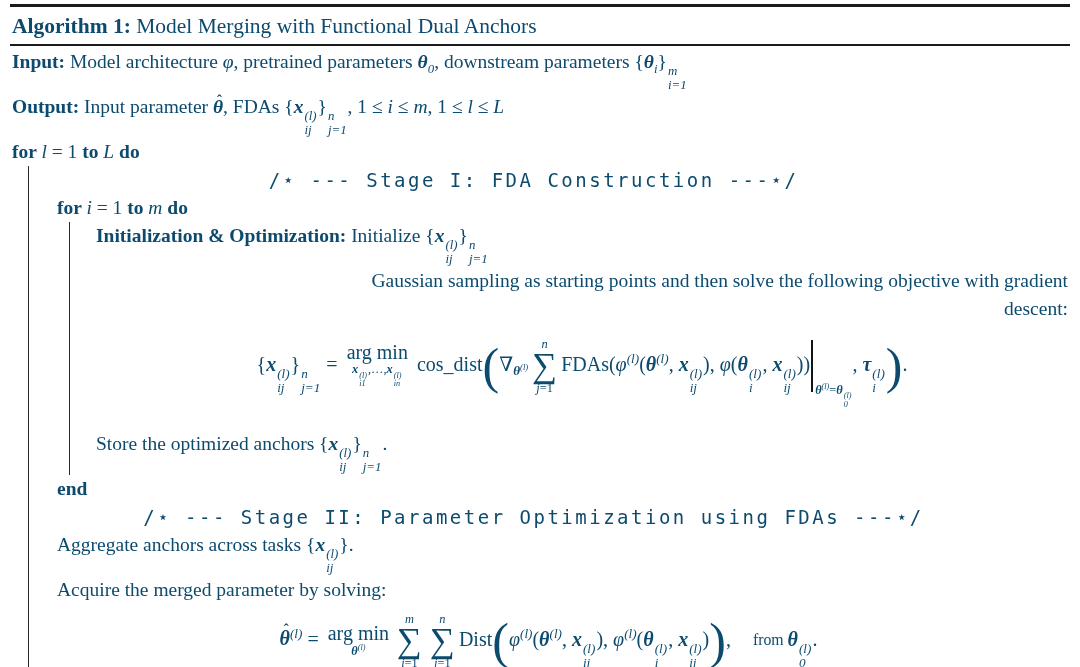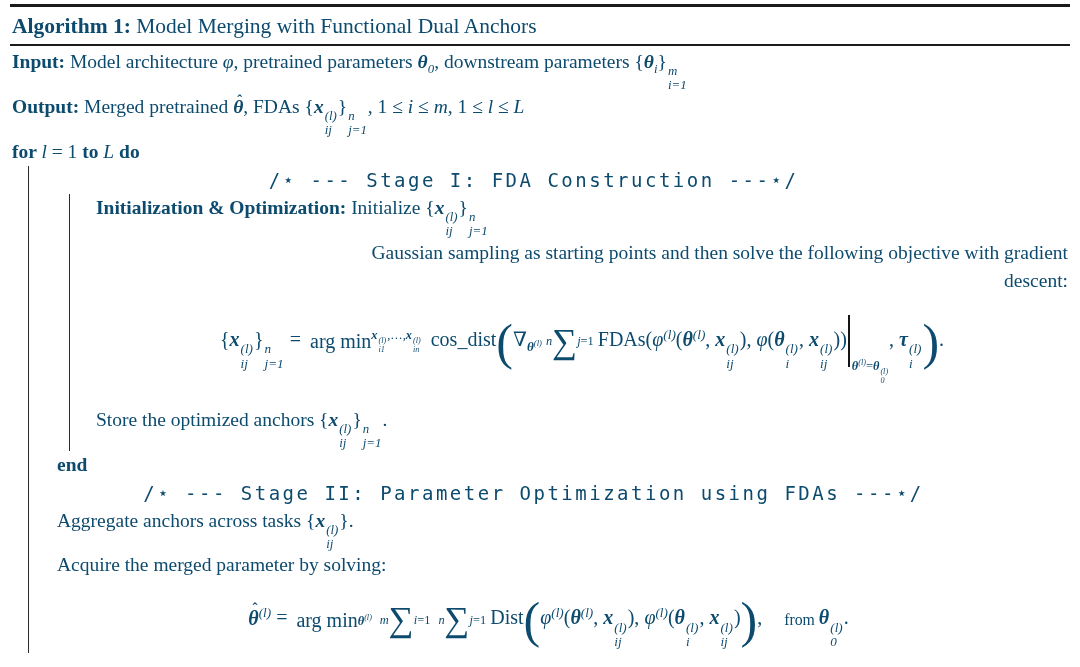--- a/index.html
+++ b/index.html
@@ -35,22 +35,22 @@
   .tk.b{font-style:italic; font-weight:bold;}
   .tk.bd{font-weight:bold;}
   .tk.sm{font-size:79%; margin-left:22px;text-align:right;}
   .tk.big{font-size:250%; line-height:0; vertical-align:middle; font-weight:normal;}
   .tk.sum{font-size:175%; line-height:0.85;}
   .mss{display:inline-flex; flex-direction:column; align-items:flex-start;
        font-size:66%; line-height:1.08; vertical-align:-0.55em; margin:0 1px;}
   .ms-s{display:block; white-space:nowrap;}
   .msup{font-size:66%; vertical-align:0.6em;}
   .msub{font-size:66%; vertical-align:-0.35em;}
-  .mlim{display:inline-flex; flex-direction:row; align-items:center;
-        vertical-align:middle; line-height:1; margin:18px 4px;}
+  .mlim{display:inline-flex; flex-direction:column; align-items:center;
+        vertical-align:middle; line-height:1; margin:0 4px;}
   .mtop,.mbot{font-size:62%; line-height:1.15; white-space:nowrap;}
   .msym{line-height:1; white-space:nowrap;}
   .mbarline{display:inline-block; width:2px; height:52px; background:#141414;
             vertical-align:middle; margin:0 2px 0 1px;}
   .mlowsub{font-size:62%; vertical-align:-1.9em; white-space:nowrap;}
   .mhatw{position:relative; display:inline-block;}
   .mhatc{position:absolute; left:0.1em; top:-0.46em; width:100%; text-align:center;
          font-size:0.75em; font-style:normal; font-weight:bold;}
 </style>
 </head>
@@ -59,34 +59,35 @@
 <div class="page">
   <div class="rule top"></div>
   <div class="title"><span class="tk bd">Algorithm 1:</span><span class="tk"> Model Merging with Functional Dual Anchors</span></div>
   <div class="rule mid"></div>
 
   <div class="body">
     <div class="line"><span class="tk bd">Input:</span><span class="tk"> Model architecture </span><span class="tk i">φ</span><span class="tk">, pretrained parameters </span><span class="tk b">θ</span><span class="msub"><span class="tk i">0</span></span><span class="tk">, downstream parameters </span><span class="tk">{</span><span class="tk b">θ</span><span class="msub"><span class="tk i">i</span></span><span class="tk">}</span><span class="mss">
           <span class="ms-s"><span class="tk i">m</span></span>
           <span class="ms-s"><span class="tk i">i=1</span></span>
         </span></div>
-    <div class="line"><span class="tk bd">Output:</span><span class="tk"> Merged pretrained </span><span class="tk b mhatw"><span>θ</span><span class="mhatc">ˆ</span></span><span class="tk">, FDAs </span><span class="tk">{</span><span class="tk b">x</span><span class="mss">
+    <div class="line"><span class="tk bd">Output:</span><span class="tk"> Input parameter </span><span class="tk b mhatw"><span>θ</span><span class="mhatc">ˆ</span></span><span class="tk">, FDAs </span><span class="tk">{</span><span class="tk b">x</span><span class="mss">
           <span class="ms-s"><span class="tk i">(l)</span></span>
           <span class="ms-s"><span class="tk i">ij</span></span>
         </span><span class="tk">}</span><span class="mss">
           <span class="ms-s"><span class="tk i">n</span></span>
           <span class="ms-s"><span class="tk i">j=1</span></span>
         </span><span class="tk">, 1 ≤ </span><span class="tk i">i</span><span class="tk"> ≤ </span><span class="tk i">m</span><span class="tk">, 1 ≤ </span><span class="tk i">l</span><span class="tk"> ≤ </span><span class="tk i">L</span></div>
     <div class="line"><span class="tk bd">for </span><span class="tk i">l</span><span class="tk"> = 1 </span><span class="tk bd">to </span><span class="tk i">L</span><span class="tk"> </span><span class="tk bd">do</span></div>
 
     <div class="block1">
       <div class="cmt">
         <span>/⋆ --- Stage I: FDA Construction ---</span>
         <span>⋆/</span>
       </div>
+      <div class="line ind1"><span class="tk bd">for </span><span class="tk i">i</span><span class="tk"> = 1 </span><span class="tk bd">to </span><span class="tk i">m</span><span class="tk"> </span><span class="tk bd">do</span></div>
 
       <div class="block2">
         <div class="line p1"><span class="tk bd">Initialization &amp; Optimization:</span><span class="tk"> Initialize </span><span class="tk">{</span><span class="tk b">x</span><span class="mss">
               <span class="ms-s"><span class="tk i">(l)</span></span>
               <span class="ms-s"><span class="tk i">ij</span></span>
             </span><span class="tk">}</span><span class="mss">
               <span class="ms-s"><span class="tk i">n</span></span>
               <span class="ms-s"><span class="tk i">j=1</span></span>
             </span></div>
         <div class="line p2"><span class="tk">Gaussian sampling as starting points and then solve the following objective with gradient</span></div>

